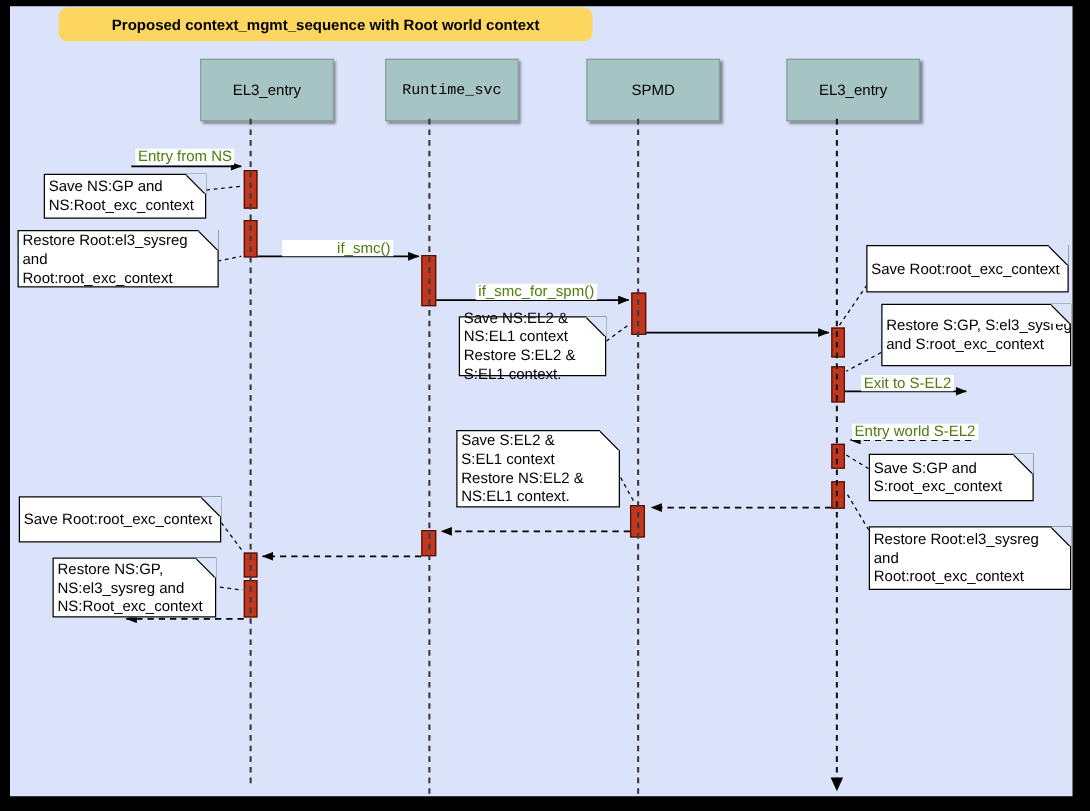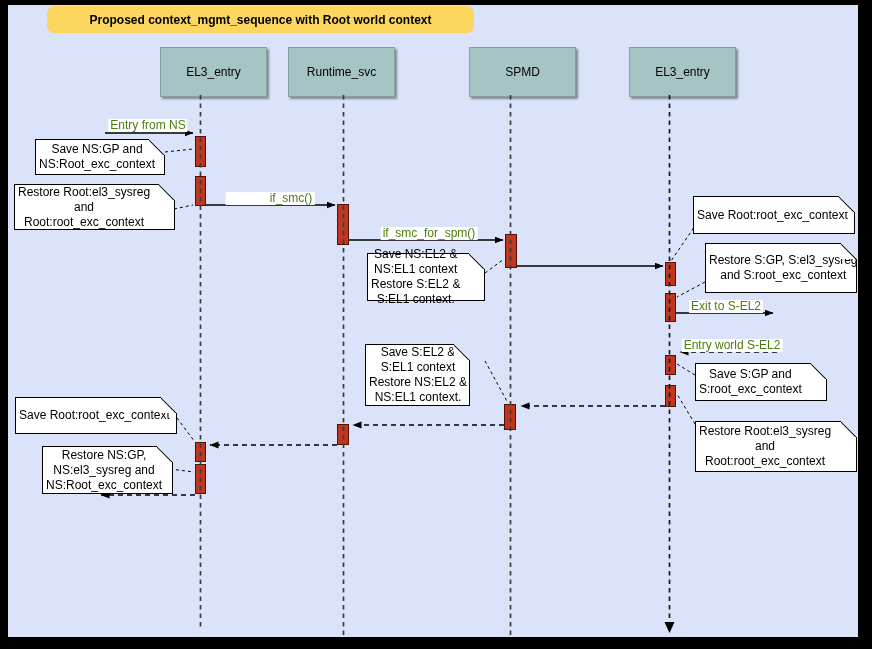--- a/index.html
+++ b/index.html
@@ -37,21 +37,21 @@
     font-size:12px;color:#4d7c0f;white-space:nowrap;line-height:13px;
   }
   .note{
     position:absolute;
     background:#fff;border:1px solid #000;
     box-sizing:border-box;
     display:flex;align-items:center;
     padding:2px 3px;
     font-size:12px;line-height:15px;color:#000;
   }
-  .note .txt{white-space:pre;display:block;text-align:center;}
+  .note .txt{white-space:pre;display:block;}
   .fold{position:absolute;top:-1px;right:-1px;width:16px;height:16px;overflow:hidden;}
   .fold::before{content:"";position:absolute;left:0;top:0;width:16px;height:16px;background:#dbe3fa;}
   .fold::after{
     content:"";position:absolute;
     width:22px;height:22px;background:#fff;border:1px solid #000;
     box-sizing:border-box;
     left:-11px;top:5px;
     transform:rotate(45deg);
   }
 </style>
@@ -59,21 +59,21 @@
 <body>
 
 <div class="stage">
   <div class="canvas"></div>
 
   <div class="title">Proposed context_mgmt_sequence with Root world context</div>
 
   <div class="actor" style="left:148px;">
     <span>EL3_entry</span>
   </div>
-  <div class="actor" style="left:276px;">
+  <div class="actor" style="left:296px;font-family:Liberation Mono, monospace;">
     <span>Runtime_svc</span>
   </div>
   <div class="actor" style="left:457px;">
     <span>SPMD</span>
   </div>
   <div class="actor" style="left:617px;">
     <span>EL3_entry</span>
   </div>
 
   <div class="bar" style="left:195px;top:136px;width:11px;height:31px;"></div>
@@ -163,21 +163,21 @@
     <span class="fold"></span>
     <span class="txt">Save S:GP and
 S:root_exc_context</span>
   </div>
   <div class="note" style="left:695px;top:421px;width:162px;height:51px;">
     <span class="fold"></span>
     <span class="txt">Restore Root:el3_sysreg
 and
 Root:root_exc_context</span>
   </div>
-  <div class="note" style="left:365px;top:344px;width:105px;height:62px;">
+  <div class="note" style="left:365px;top:344px;width:131px;height:62px;">
     <span class="fold"></span>
     <span class="txt">Save S:EL2 &amp;
 S:EL1 context
 Restore NS:EL2 &amp;
 NS:EL1 context.</span>
   </div>
   <div class="note" style="left:15px;top:397px;width:162px;height:37px;">
     <span class="fold"></span>
     <span class="txt">Save Root:root_exc_context</span>
   </div>

